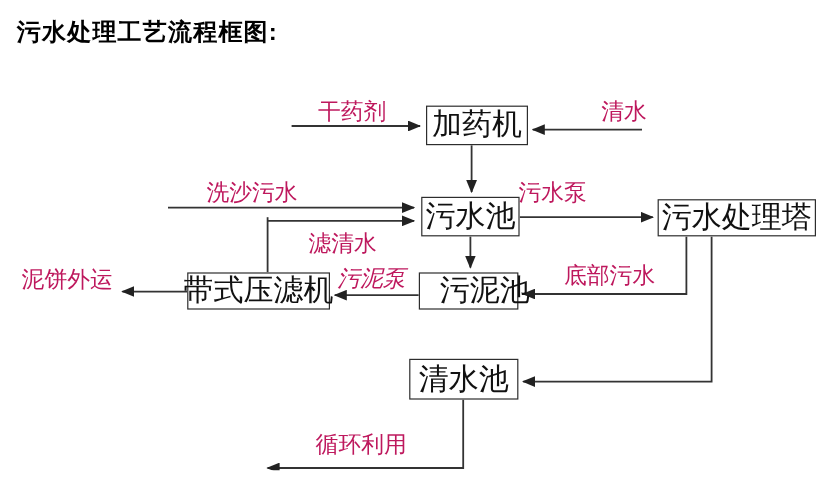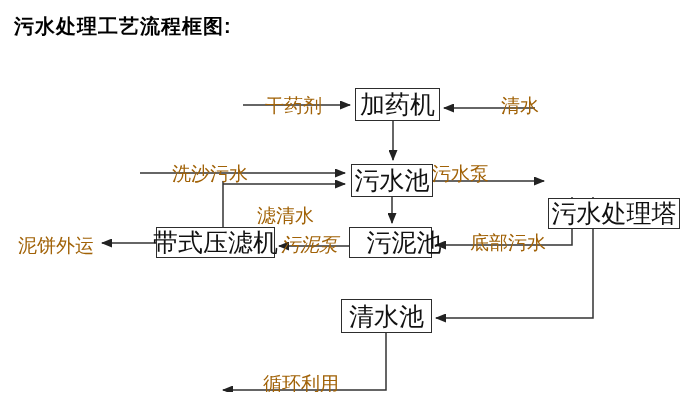--- a/index.html
+++ b/index.html
@@ -41,31 +41,30 @@
     justify-content: center;
     font-size: 25px;
     color: #111111;
     white-space: nowrap;
     line-height: 1;
   }
 
   .flow-label {
     position: absolute;
     font-size: 19px;
-    color: #a16207;
+    color: #be185d;
     white-space: nowrap;
     line-height: 1;
     background: transparent;
-    margin-top: 12px;
   }
 
   
   #node-dosing        { left: 355px; top:  88px; width:  85px; height: 33px; }
   #node-sewage-pool   { left: 351px; top: 164px; width:  82px; height: 33px; }
-  #node-tower         { left: 548px; top: 166px; width: 132px; height: 31px; margin-top: 32px; }
+  #node-tower         { left: 548px; top: 166px; width: 132px; height: 31px; }
   #node-sludge-pool   { left: 349px; top: 227px; width:  83px; height: 31px; padding-left: 27px; }
   #node-press         { left: 156px; top: 227px; width: 119px; height: 31px; }
   #node-clean-pool    { left: 341px; top: 299px; width:  91px; height: 34px; }
 
   
   #lbl-dry-agent      { left: 265px; top:  84px; }
   #lbl-clean-water    { left: 501px; top:  84px; }
   #lbl-sand-washing   { left: 172px; top: 152px; }
   #lbl-sewage-pump    { left: 432px; top: 152px; }
   #lbl-filtered-water { left: 257px; top: 194px; }

